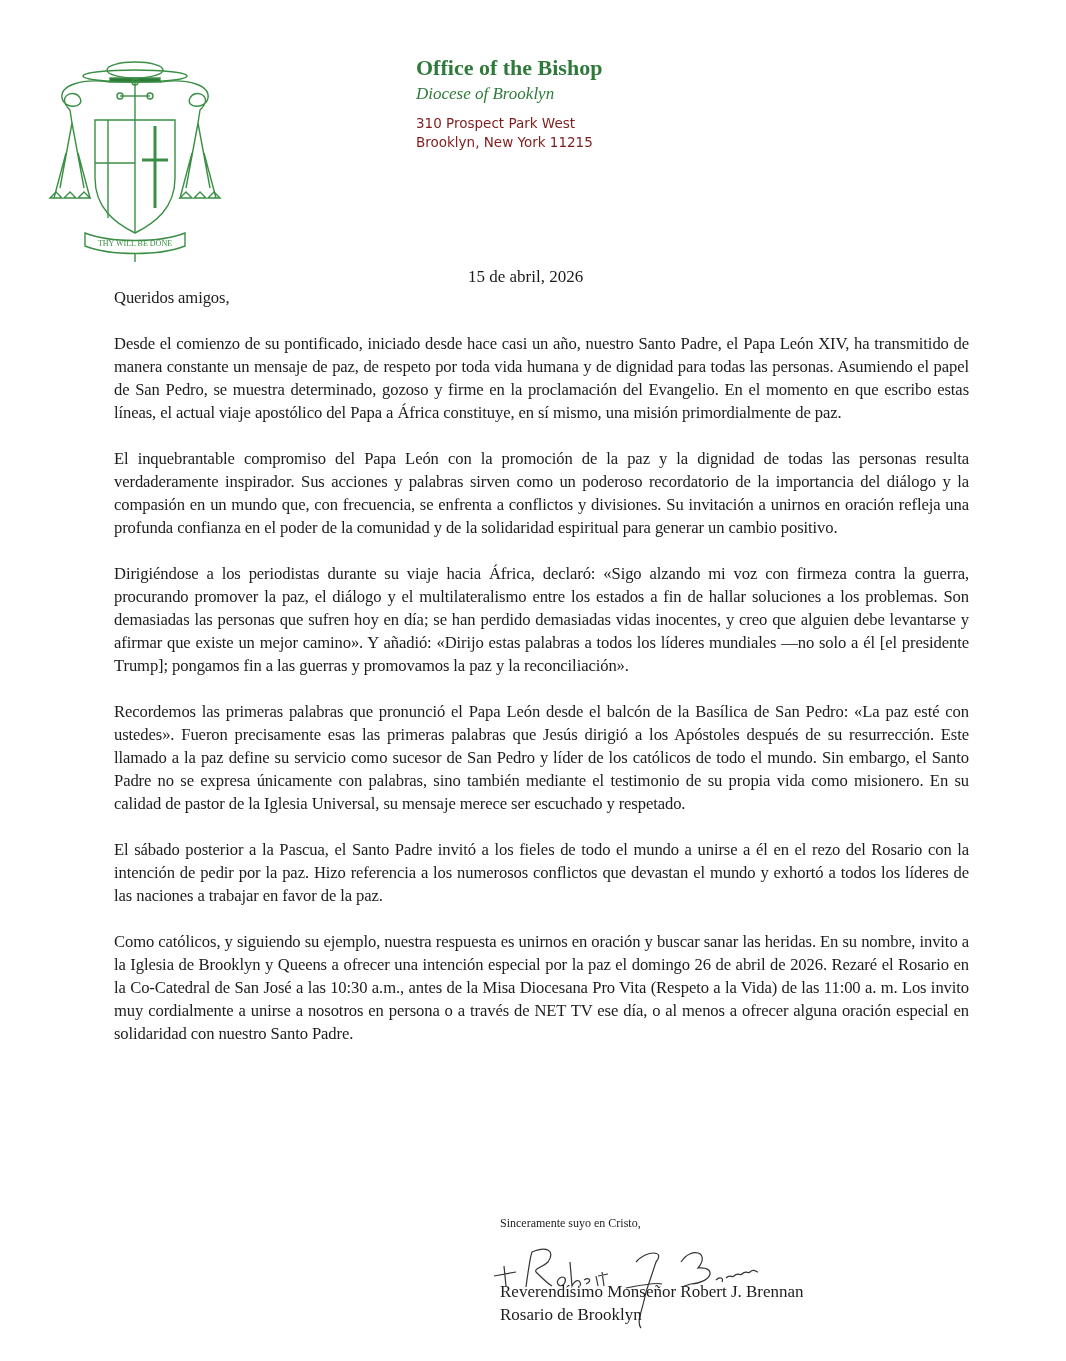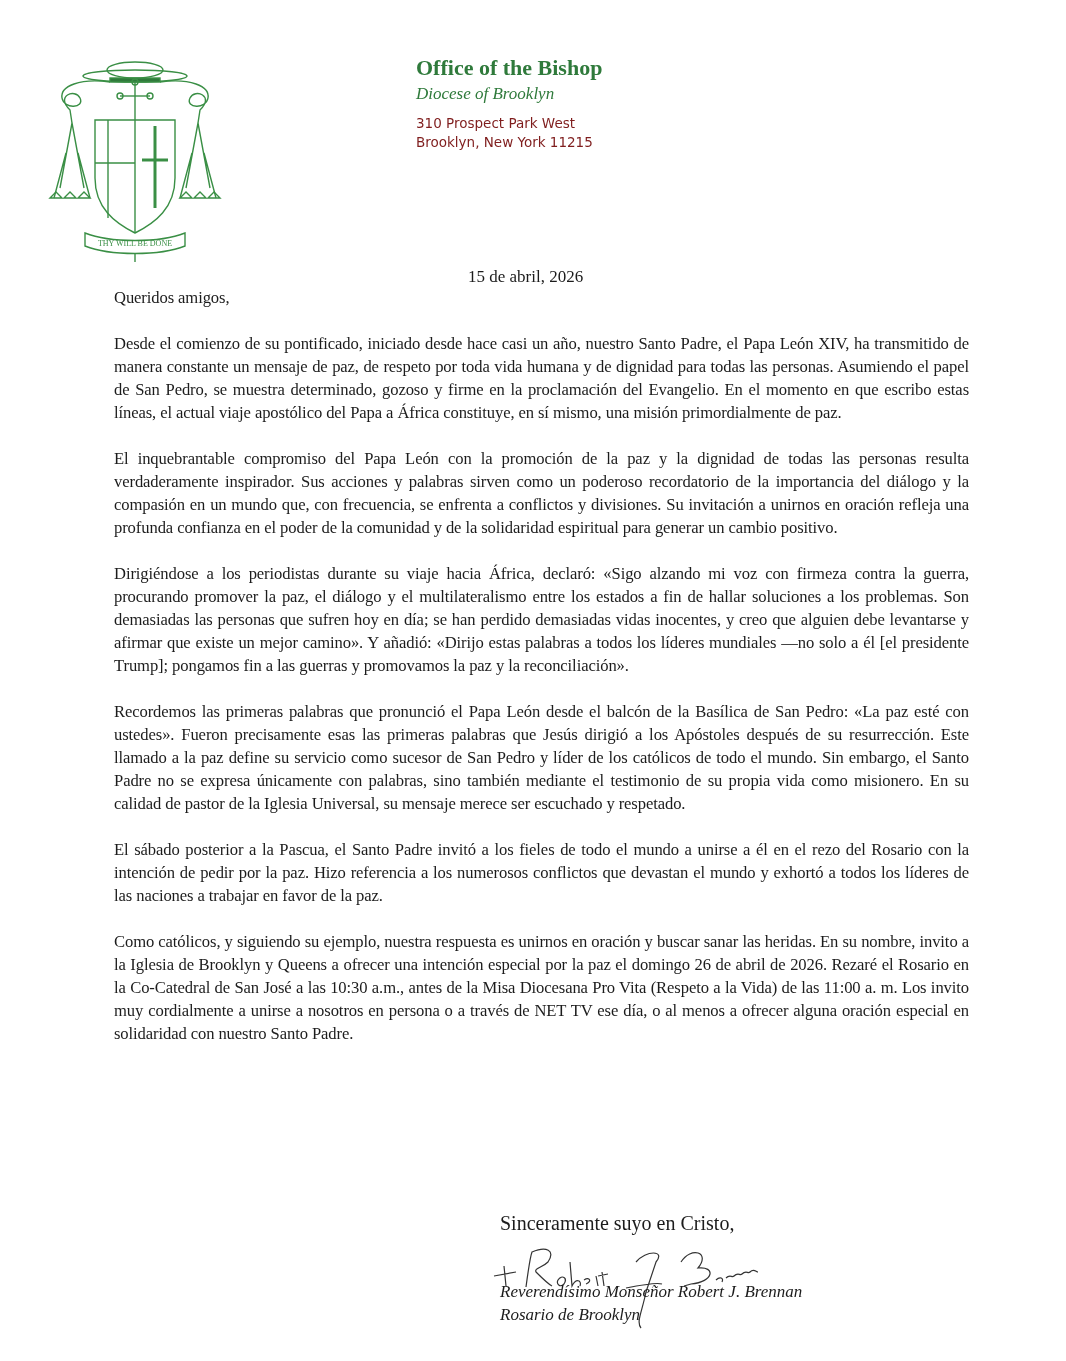--- a/index.html
+++ b/index.html
@@ -6,23 +6,23 @@
   body { width: 1066px; height: 1361px; position: relative; overflow: hidden; font-family: "Liberation Serif", serif; color: #1c1c1c; }
   .crest { position: absolute; left: 40px; top: 48px; width: 190px; height: 215px; }
   .letterhead { position: absolute; left: 416px; top: 54px; width: 256px; text-align: left; color: #2f7a3b; }
   .lh-title { font-family: "Liberation Serif", serif; font-weight: bold; font-size: 22px; line-height: 28px; }
   .lh-sub { font-family: "Liberation Serif", serif; font-style: italic; font-size: 17px; line-height: 24px; }
   .lh-addr { font-family: "DejaVu Sans", sans-serif; font-size: 13.5px; line-height: 19px; margin-top: 8px; color: #7f1d1d; }
   .date { position: absolute; left: 468px; top: 242px; font-size: 17px; margin-top: 25px; }
   .body { position: absolute; left: 114px; top: 286px; width: 858px; font-size: 16.6px; line-height: 23px; letter-spacing: -0.1px; }
   .body p { margin: 0 3px 23px 0; text-align: justify; }
   .salutation { margin-bottom: 23px !important; }
-  .closing { position: absolute; left: 500px; top: 1212px; font-size: 20px; line-height: 23px; }
+  .closing { position: absolute; left: 500px; top: 1212px; font-size: 12px; line-height: 23px; }
   .sig { position: absolute; left: 486px; top: 1232px; width: 300px; height: 100px; }
-  .name-block { position: absolute; left: 500px; top: 1280px; font-size: 17px; line-height: 23px; font-style: italic; }
+  .name-block { position: absolute; left: 500px; top: 1280px; font-size: 17px; line-height: 23px; }
 </style>
 </head>
 <body>
 
 <svg class="crest" viewBox="0 0 190 215">
   <g fill="none" stroke="#3a8f45" stroke-width="1.4">
 
     <ellipse cx="95" cy="22" rx="28" ry="8"></ellipse>
     <ellipse cx="95" cy="28" rx="52" ry="6"></ellipse>
     <rect x="70" y="30" width="50" height="4" fill="#2f7a3b"></rect>

